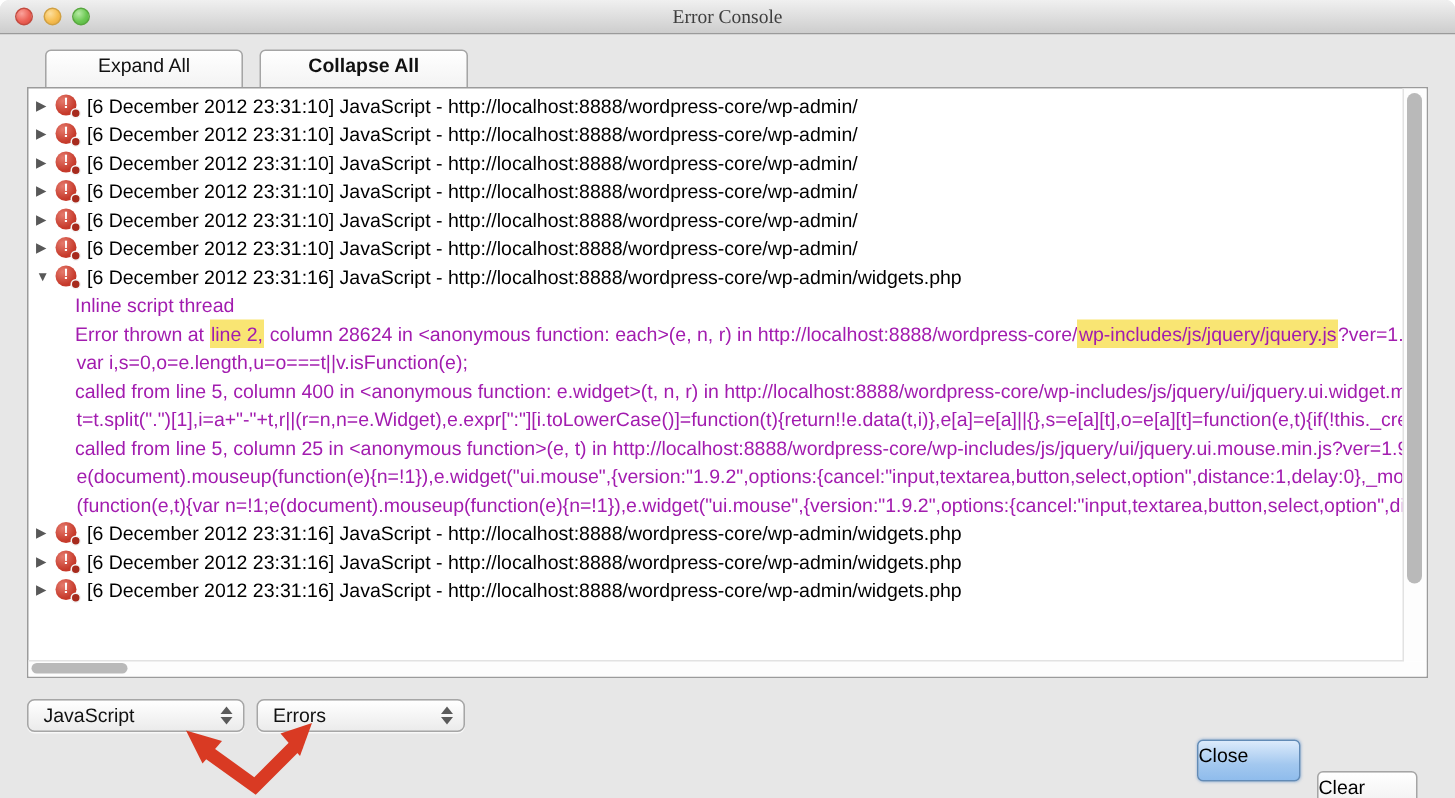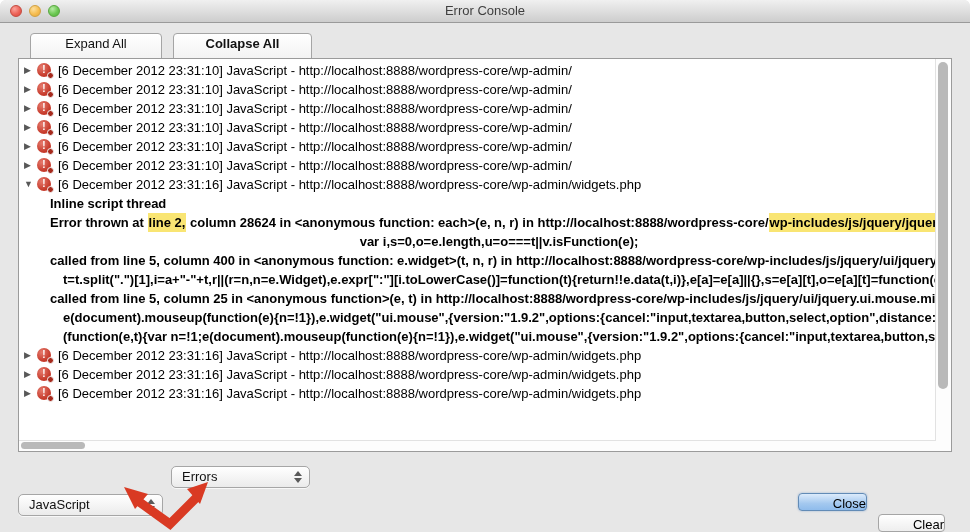--- a/index.html
+++ b/index.html
@@ -2,21 +2,21 @@
 <html><head>
 <meta charset="utf-8">
 <style>
   html,body{margin:0;padding:0;background:#fff;}
   .window{position:relative;width:970px;height:532px;background:#e7e7e7;
     font-family:"Liberation Sans",sans-serif;overflow:hidden;border-radius:6px 6px 0 0;}
   
   .titlebar{position:absolute;left:0;top:0;right:0;height:22px;
     background:linear-gradient(#f0f0f0,#cdcdcd);border-bottom:1px solid #9a9a9a;
     border-radius:6px 6px 0 0;}
-  .title{height:22px;line-height:22px;text-align:center;font-size:13px;color:#3f3f3f;}
+  .title{height:22px;line-height:22px;text-align:center;font-size:13px;color:#3f3f3f;font-family:Liberation Serif, serif;}
   .lights{position:absolute;left:10px;top:5px;display:flex;gap:7px;}
   .light{width:12px;height:12px;border-radius:50%;box-sizing:border-box;}
   .light.red{background:radial-gradient(circle at 35% 30%,#fba39b,#ec6257 55%,#d8463a);border:1px solid #c34a3f;}
   .light.yellow{background:radial-gradient(circle at 35% 30%,#fcdf9e,#f6bd50 55%,#e3a43c);border:1px solid #d0a042;}
   .light.green{background:radial-gradient(circle at 35% 30%,#b6eba4,#6cc853 55%,#52b13e);border:1px solid #58a73f;}
   
   .macbtn{position:absolute;height:32px;box-sizing:border-box;background:linear-gradient(#ffffff,#f0f0f0);
     border:1px solid #a5a5a5;border-radius:4px;font-size:13px;color:#111;text-align:center;
     line-height:20px;box-shadow:0 1px 0 rgba(255,255,255,.7);cursor:default;}
   #btn-expand{left:30px;top:33px;width:132px;}
@@ -26,47 +26,47 @@
     border:1px solid #9b9b9b;box-sizing:border-box;}
   .content{position:absolute;left:0;top:2px;right:16px;bottom:11px;overflow:hidden;}
   .crow{position:relative;height:19px;line-height:19px;font-size:13px;color:#000;
     white-space:nowrap;padding-left:39px;}
   .disclosure{position:absolute;left:5px;top:0;width:12px;font-size:9px;color:#585858;}
   .err-icon{position:absolute;left:18px;top:2px;width:14px;height:14px;border-radius:50%;
     background:radial-gradient(circle at 35% 30%,#e57a6d,#c63a2b 65%);color:#fff;text-align:center;
     font-size:10px;font-weight:bold;line-height:14px;}
   .err-badge{position:absolute;right:-3px;bottom:-2px;width:7px;height:7px;border-radius:50%;
     background:#a72a1d;border:1px solid #f4f4f4;box-sizing:border-box;}
-  .detail{height:19px;line-height:19px;font-size:13px;color:#000000;white-space:nowrap;font-weight:bold;}
+  .detail{height:19px;line-height:19px;font-size:13px;color:#a21caf;white-space:nowrap;}
   .indent1{padding-left:31px;}
-  .indent2{padding-left:44px;text-align:center;}
+  .indent2{padding-left:32px;}
   .hl{background:#f9e573;padding:2px 1px;}
   
   .vscroll{position:absolute;top:0;right:0;bottom:10px;width:15px;background:#fdfdfd;
     border-left:1px solid #e2e2e2;}
   .vthumb{position:absolute;left:2px;top:3px;width:10px;height:327px;background:#b9b9b9;border-radius:6px;}
   .hscroll{position:absolute;left:0;right:15px;bottom:0;height:10px;background:#fdfdfd;
     border-top:1px solid #e2e2e2;}
   .hthumb{position:absolute;left:2px;top:1px;width:64px;height:7px;background:#b9b9b9;border-radius:4px;}
   .scroll-corner{position:absolute;right:0;bottom:0;width:15px;height:10px;background:#fdfdfd;}
   
   .select{position:absolute;top:466px;height:22px;box-sizing:border-box;background:linear-gradient(#ffffff,#ebebeb);
     border:1px solid #a6a6a6;border-radius:5px;font-size:13px;color:#111;line-height:20px;
     padding-left:10px;box-shadow:0 1px 0 rgba(255,255,255,.7);cursor:default;}
-  #sel-source{left:18px;width:145px;margin-top:28px;}
+  #sel-source{left:18px;width:145px;}
   #sel-level{left:171px;width:139px;}
   .stepper{position:absolute;right:7px;top:50%;transform:translateY(-50%);display:flex;
     flex-direction:column;align-items:center;gap:2px;}
   .tri-up{width:0;height:0;border-left:4px solid transparent;border-right:4px solid transparent;
     border-bottom:5px solid #5a5a5a;}
   .tri-down{width:0;height:0;border-left:4px solid transparent;border-right:4px solid transparent;
     border-top:5px solid #5a5a5a;}
   
-  .footbtn{position:absolute;top:493px;height:18px;box-sizing:border-box;border-radius:4px;
-    font-size:13px;text-align:right;line-height:19px;color:#000;cursor:default;}
+  .footbtn{position:absolute;top:493px;height:28px;box-sizing:border-box;border-radius:4px;
+    font-size:13px;text-align:left;line-height:19px;color:#000;cursor:default;}
   #btn-close{left:798px;width:69px;background:linear-gradient(#dcebfb,#a3c8ef 60%,#8fbcec);
     border:1px solid #628bb6;box-shadow:0 0 2px rgba(90,140,200,.6);}
   #btn-clear{left:878px;width:67px;background:linear-gradient(#ffffff,#eeeeee);border:1px solid #a5a5a5;margin-top:21px;}
   
   .arrow-overlay{position:absolute;left:100px;top:476px;width:130px;height:56px;pointer-events:none;}
 </style>
 </head>
 <body>
 
 <div class="window">

